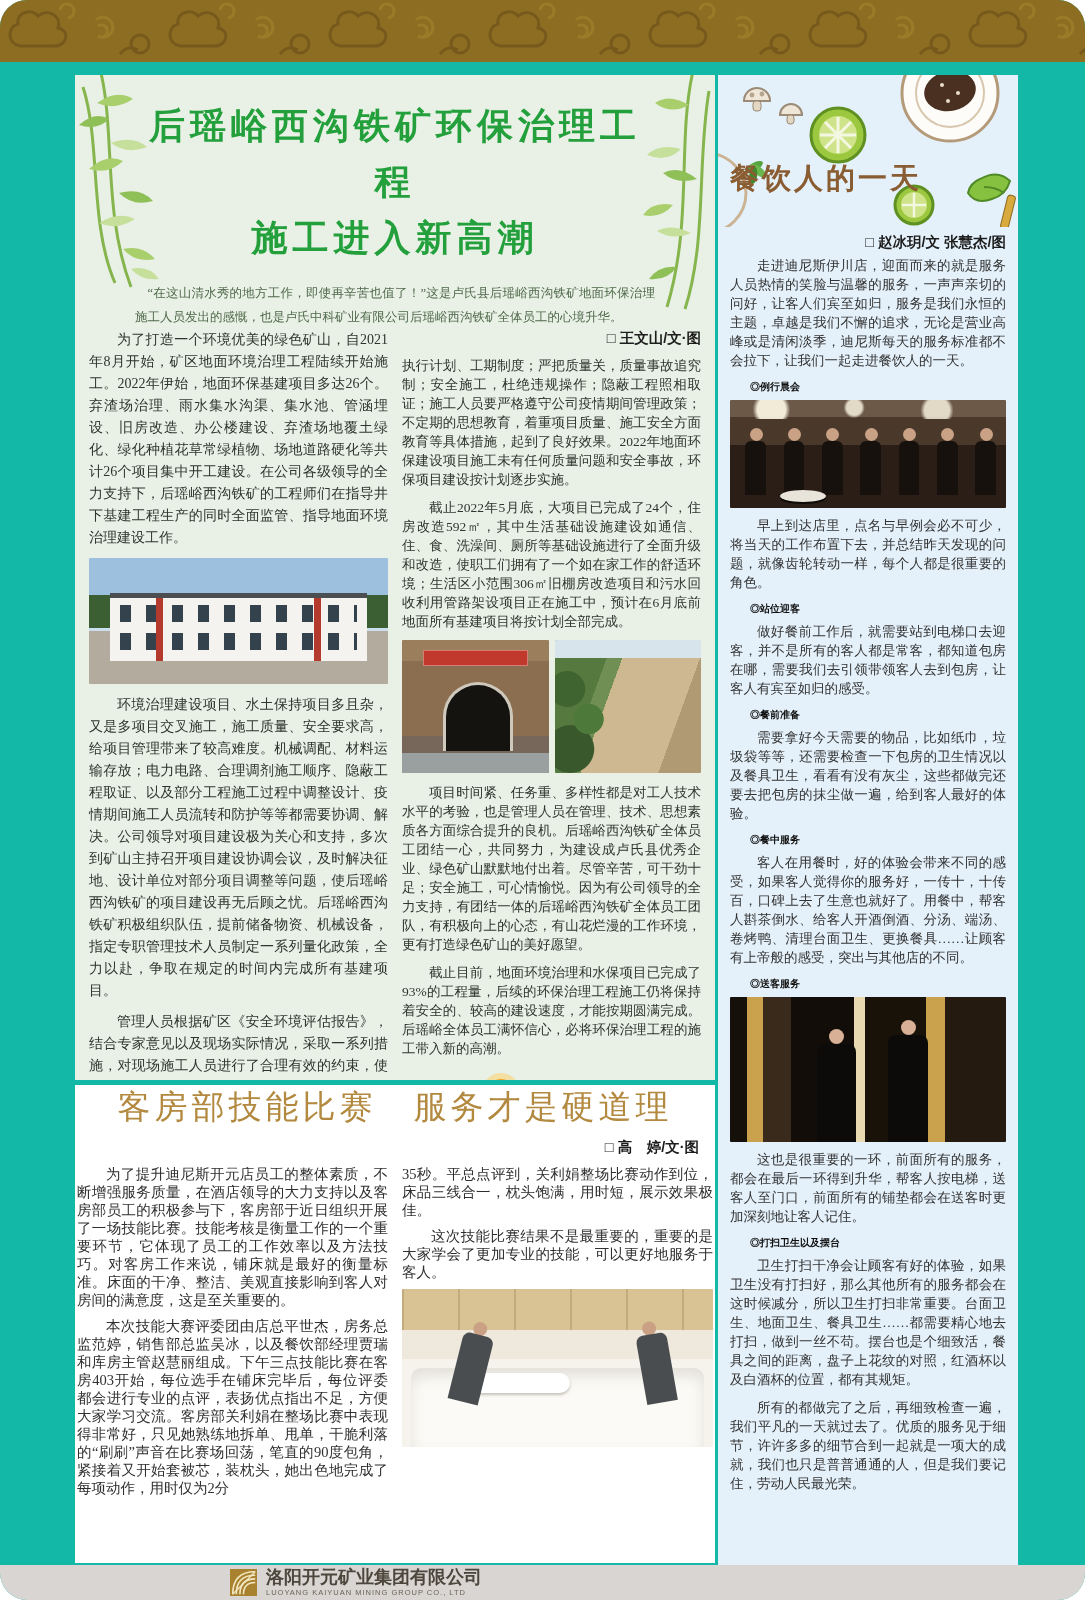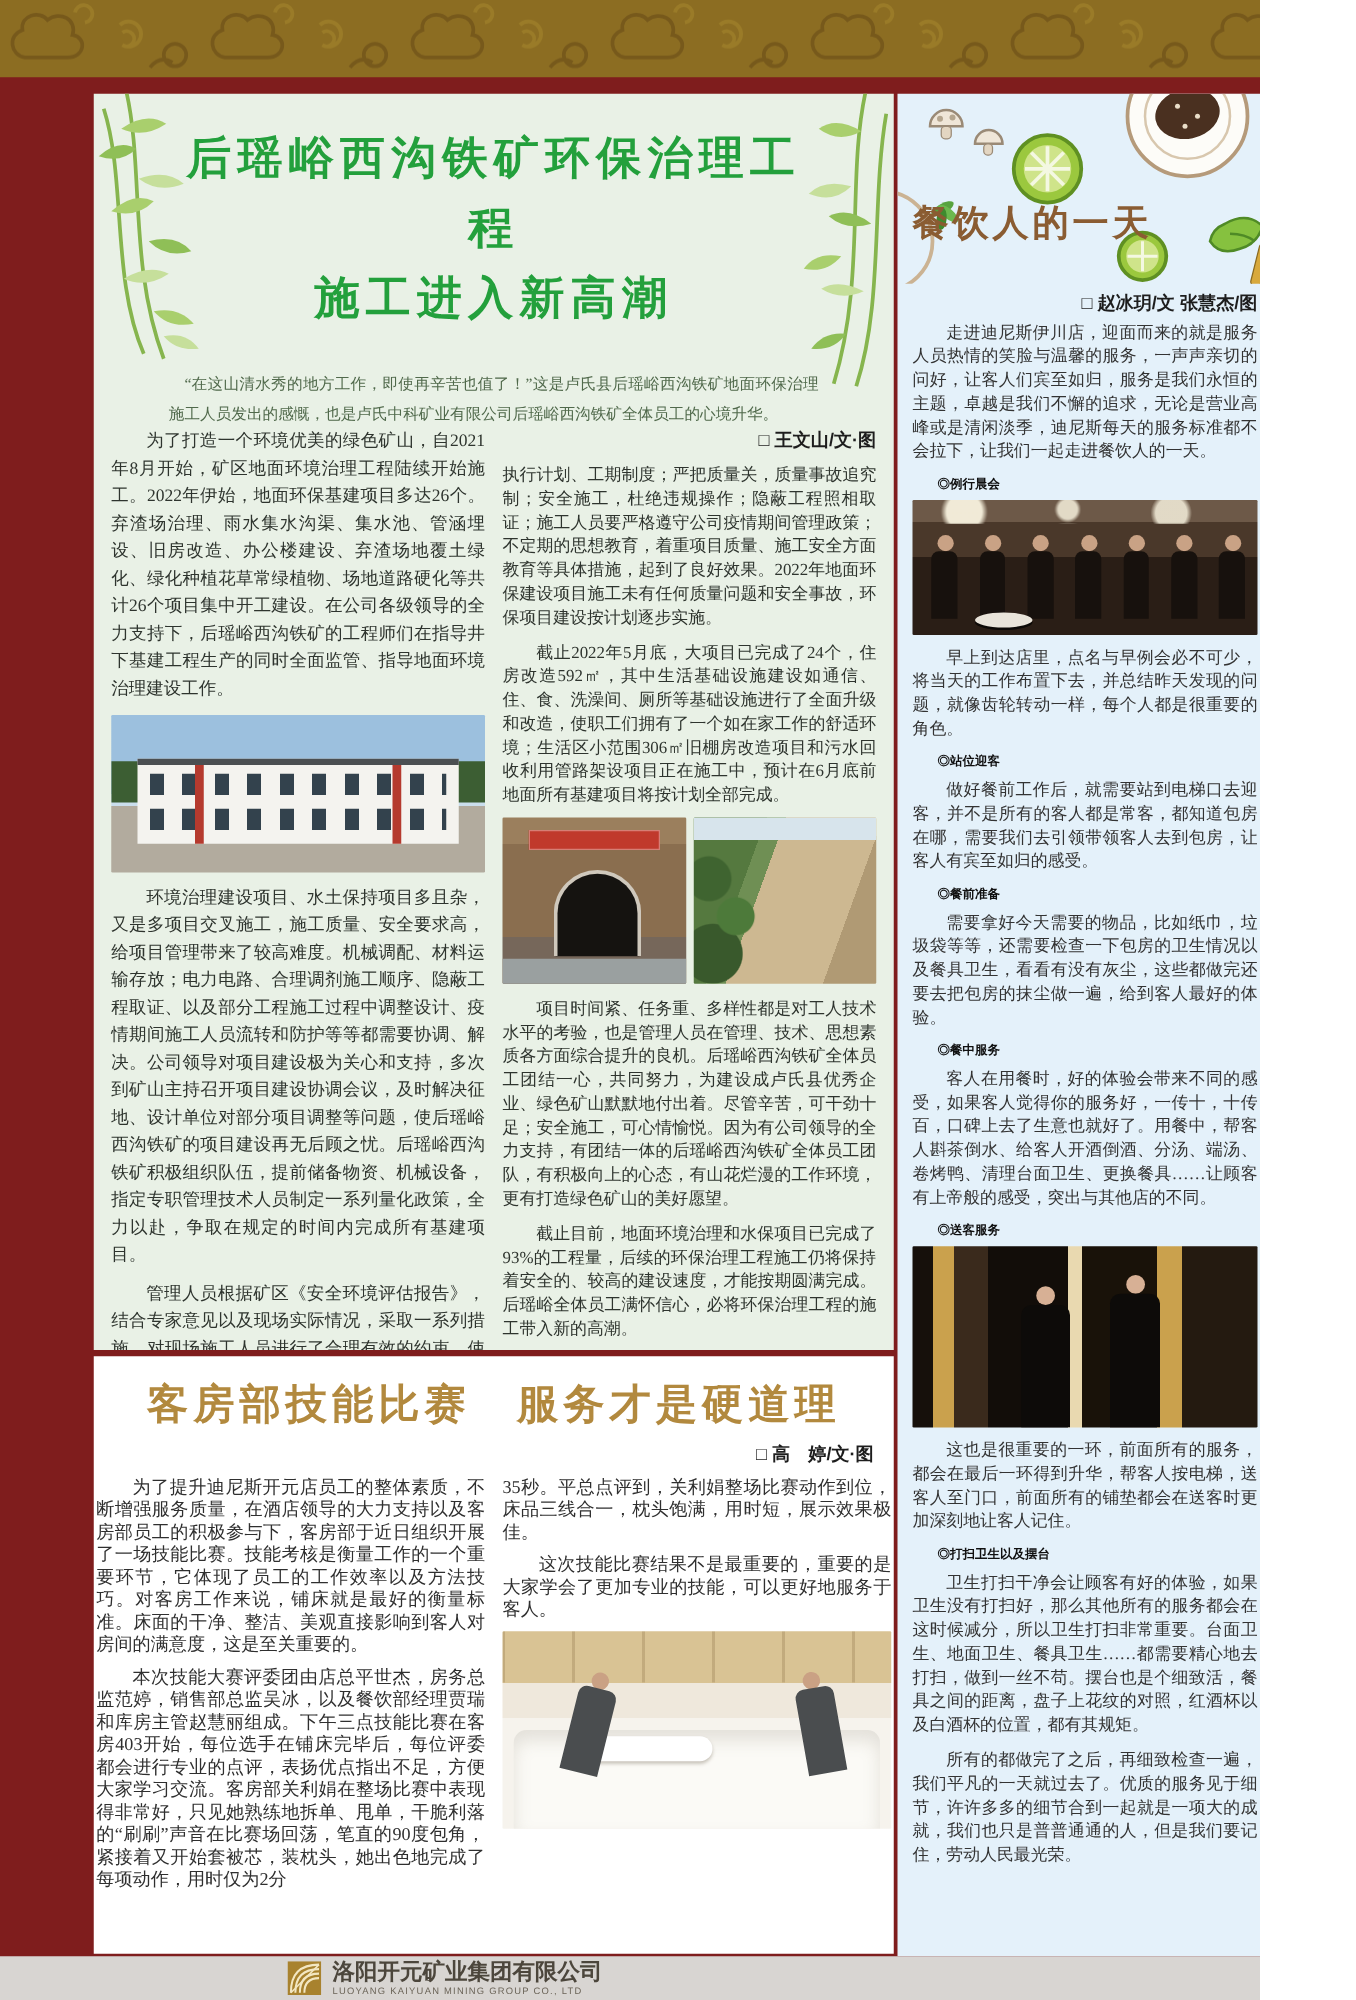--- a/index.html
+++ b/index.html
@@ -1,26 +1,26 @@
 <!DOCTYPE html>
 <html><head>
 <meta charset="utf-8">
 <style>
   html,body{margin:0;padding:0;background:#ffffff;}
-  .page{position:relative;width:1008px;height:1600px;background:#7f1d1d;overflow:hidden;
-        font-family:"Liberation Serif", serif;color:#2d2d2d;}
+  .page{position:relative;width:1085px;height:1600px;background:#14b8a6;overflow:hidden;
+        font-family:"Liberation Serif", serif;color:#2d2d2d;border-radius:27px;}
   
   .top-band{position:absolute;left:0;top:0;width:1085px;height:62px;}
   
   .art1{position:absolute;left:75px;top:75px;width:640px;height:1005px;background:#e9f1e6;overflow:hidden;}
   .leaves-left{position:absolute;left:-4px;top:-2px;width:100px;height:220px;}
   .leaves-right{position:absolute;right:-2px;top:-4px;width:80px;height:240px;}
   .a1-title{margin:24px 60px 0;text-align:center;color:#23a03c;font-weight:bold;
             font-size:36px;line-height:1.55;letter-spacing:5px;}
-  .lede{width:520px;margin:30px auto 0;font-size:12.5px;line-height:1.85;color:#50694b;
+  .lede{width:520px;margin:16px auto 0;font-size:12.5px;line-height:1.85;color:#50694b;
         text-align:justify;text-indent:1em;}
   .a1-cols{display:flex;gap:14px;padding:0 14px;}
   .a1-col{flex:1;min-width:0;position:relative;}
   .para{margin:0 0 9px;text-align:justify;color:#2e342e;}
   .indent{text-indent:2em;}
   .a1-col1 .para{font-size:14px;line-height:22px;}
   .a1-col2 .para{font-size:13.5px;line-height:19px;}
   .byline{text-align:right;font-family:"Liberation Sans",sans-serif;font-weight:bold;
           font-size:14.5px;color:#1d1d1d;margin:0 0 8px;}
   
@@ -98,21 +98,21 @@
   .a2-doodles{position:absolute;left:0;top:0;width:300px;height:152px;}
   .a2-title{position:absolute;left:12px;top:84px;font-size:29px;font-weight:bold;color:#8a5c32;
      letter-spacing:3px;white-space:nowrap;}
   .a2-byline{margin:6px 12px 4px;}
   .a2-body{padding:0 12px;}
   .a2-body .para{font-size:13.5px;line-height:19px;color:#333;}
   .sec-h{margin:10px 0 6px;font-size:10px;font-weight:bold;color:#101010;text-indent:2em;
      font-family:"Liberation Serif",serif;}
   
   .art3{position:absolute;left:75px;top:1085px;width:640px;height:478px;overflow:hidden;background:#fff;}
-  .a3-title{margin-top:16px;text-align:center;font-size:33px;font-weight:bold;color:#b2893e;
+  .a3-title{text-align:center;font-size:33px;font-weight:normal;color:#b2893e;
      letter-spacing:4px;}
   .a3-byline{margin:8px 16px 2px;}
   .a3-cols{display:flex;gap:14px;padding:0 2px;margin-top:8px;}
   .a3-col{flex:1;min-width:0;}
   .a3-col .para{font-size:14.5px;line-height:18px;color:#2f2f2f;margin-bottom:8px;}
   
   .footer{position:absolute;left:0;top:1565px;width:1085px;height:35px;background:#d8d5d2;
      display:flex;align-items:center;padding-left:230px;box-sizing:border-box;gap:9px;}
   .f-logo{width:27px;height:27px;flex:0 0 auto;}
   .f-cn{font-family:"Liberation Sans",sans-serif;font-weight:bold;font-size:18px;color:#4c463c;line-height:1.1;}

